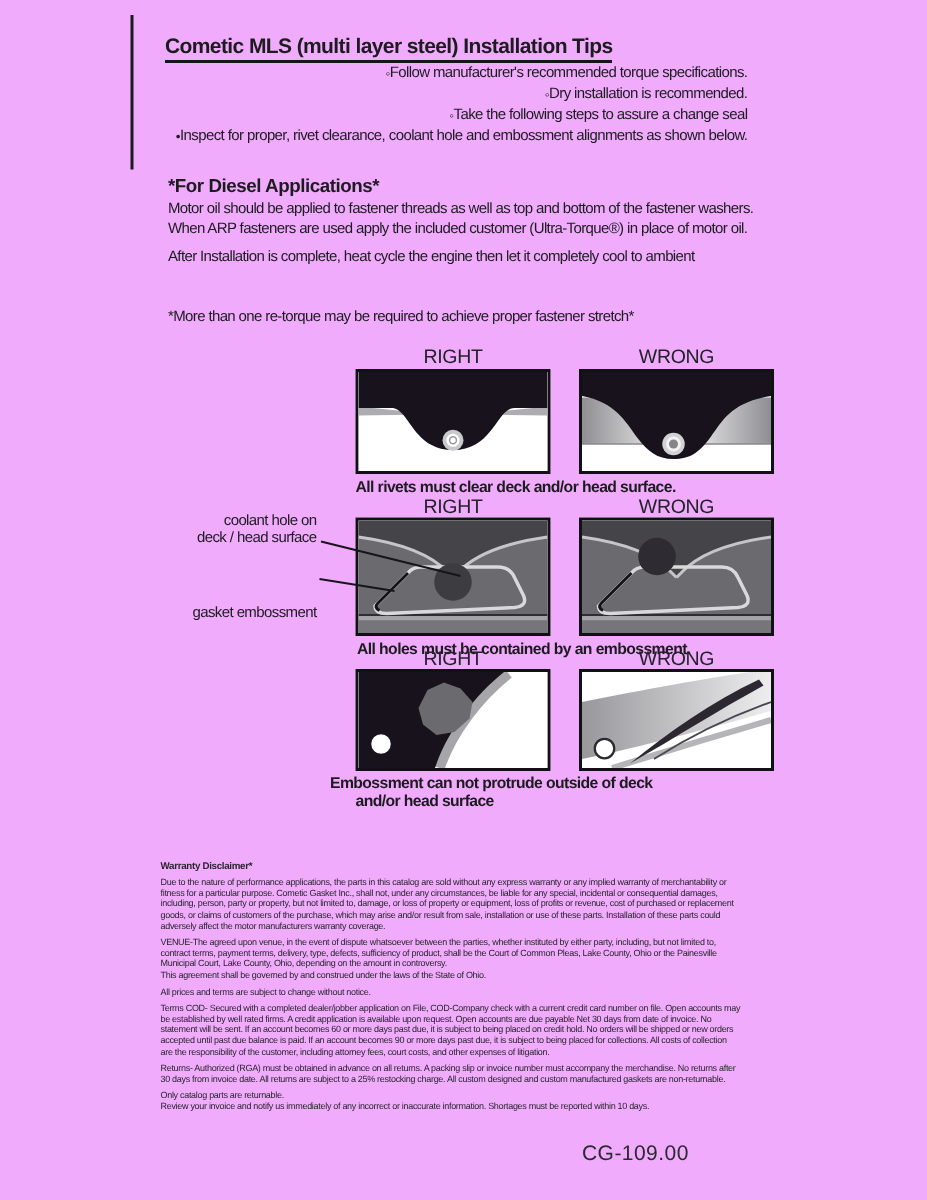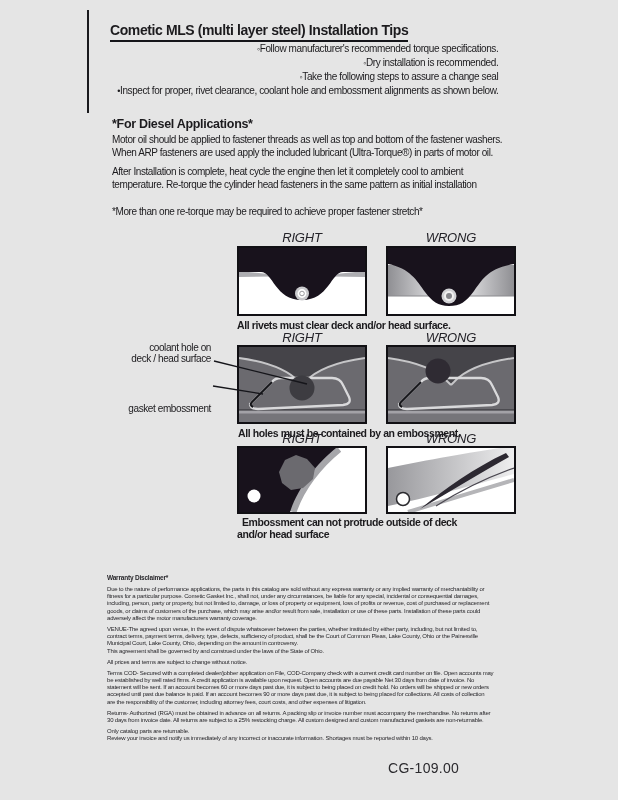--- a/index.html
+++ b/index.html
@@ -1,29 +1,29 @@
 <!DOCTYPE html>
 <html><head>
 <meta charset="utf-8">
 <style>
   html,body{margin:0;padding:0;}
-  .page{position:relative;width:618px;height:800px;background:#e5e5e5;overflow:hidden;
+  .page{position:relative;width:618px;height:800px;background:#f0abfc;overflow:hidden;
         font-family:"Liberation Sans", sans-serif;color:#1c1b1e;}
   .vrule{position:absolute;left:87px;top:10px;width:2px;height:103px;background:#1a1a1d;}
   .title{position:absolute;left:110px;top:22px;font-size:14px;font-weight:bold;letter-spacing:-0.4px;
          border-bottom:2px solid #15151a;padding-bottom:2px;white-space:nowrap;}
   .bullets{position:absolute;left:96px;top:42px;font-size:10px;letter-spacing:-0.4px;text-align:right;}
   .b-row{height:14px;line-height:14px;white-space:nowrap;}
   .b-row .mk{display:inline-block;width:10px;font-size:9px;vertical-align:top;}
   .b-sub{padding-left:14px;}
   .h2{position:absolute;left:112px;top:117px;font-size:12.5px;font-weight:bold;letter-spacing:-0.3px;}
   .para{position:absolute;left:112px;font-size:10px;letter-spacing:-0.42px;}
   .para .ln{height:13px;line-height:13px;white-space:nowrap;}
   .note{position:absolute;left:112px;top:206px;font-size:10px;letter-spacing:-0.42px;white-space:nowrap;}
-  .dg-h{position:absolute;width:130px;text-align:center;font-size:13px;letter-spacing:-0.2px;color:#232228;font-style:italic;}
+  .dg-h{position:absolute;width:130px;text-align:center;font-size:13px;letter-spacing:-0.2px;color:#232228;}
   .dbox{position:absolute;width:130px;border:2px solid #111014;box-sizing:border-box;background:#fff;}
   .dbox svg{display:block;}
   .cap{position:absolute;font-size:10.5px;font-weight:600;letter-spacing:-0.4px;white-space:nowrap;}
   .callout{position:absolute;text-align:right;font-size:10px;letter-spacing:-0.4px;line-height:11px;white-space:nowrap;}
   .ptr{position:absolute;left:118px;top:340px;pointer-events:none;}
   .fine{position:absolute;left:107px;top:574px;width:430px;font-size:6px;letter-spacing:-0.2px;color:#28272b;}
   .fine .fh{font-size:6.5px;font-weight:bold;margin-bottom:5px;}
   .fine .fp{margin-bottom:4px;}
   .fine .ln{height:7.2px;line-height:7.2px;white-space:nowrap;}
   .docnum{position:absolute;left:388px;top:760px;font-size:14px;letter-spacing:0.3px;color:#2b2a2e;}
@@ -41,25 +41,24 @@
     <div class="b-row"><span class="mk">◦</span><span>Follow manufacturer's recommended torque specifications.</span></div>
     <div class="b-row"><span class="mk">◦</span><span>Dry installation is recommended.</span></div>
     <div class="b-row"><span class="mk">◦</span><span>Take the following steps to assure a change seal</span></div>
     <div class="b-row b-sub"><span class="mk">•</span><span>Inspect for proper, rivet clearance, coolant hole and embossment alignments as shown below.</span></div>
   </div>
 
   <div class="h2">*For Diesel Applications*</div>
 
   <div class="para" style="top:133px;">
       <div class="ln">Motor oil should be applied to fastener threads as well as top and bottom of the fastener washers.</div>
-      <div class="ln">When ARP fasteners are used apply the included lubricant (Ultra-Torque®) in parts of motor oil.</div>
+      <div class="ln">When ARP fasteners are used apply the included customer (Ultra-Torque®) in place of motor oil.</div>
     </div>
   <div class="para" style="top:165px;">
       <div class="ln">After Installation is complete, heat cycle the engine then let it completely cool to ambient</div>
-      <div class="ln">temperature. Re-torque the cylinder head fasteners in the same pattern as initial installation</div>
     </div>
   <div class="note">*More than one re-torque may be required to achieve proper fastener stretch*</div>
 
   <div class="dg-h" style="left:237px;top:230px;">RIGHT</div>
   <div class="dg-h" style="left:386px;top:230px;">WRONG</div>
 
   <div class="dbox" style="left:237px;top:246px;height:70px;">
     <svg viewBox="0 0 126 66" width="126" height="66">
       <rect width="126" height="66" fill="#ffffff"></rect>
       <polygon points="0,23 34,26.5 34,28.5 0,29" fill="#adadb1"></polygon>
@@ -163,21 +162,21 @@
       </defs>
       <rect width="126" height="64" fill="#ffffff"></rect>
       <path d="M0 20 C40 12 84 4 112 0 H126 V26 C90 36 40 50 0 58 Z" fill="url(#g3w)"></path>
       <path d="M126 32 C92 42 52 54 20 64" stroke="#b5b5b8" stroke-width="4" fill="none"></path>
       <path d="M118 5 C86 20 58 40 32 61 C62 44 90 26 121 9 Z" fill="#2c2831"></path>
       <path d="M126 20 C98 30 70 44 48 58" stroke="#4a4750" stroke-width="1.2" fill="none"></path>
       <circle cx="15" cy="51" r="6.5" fill="#ffffff" stroke="#2b2b2f" stroke-width="1.5"></circle>
     </svg>
   </div>
 
-  <div class="cap" style="left:242px;top:516px;">Embossment can not protrude outside of deck</div>
+  <div class="cap" style="left:220px;top:516px;">Embossment can not protrude outside of deck</div>
   <div class="cap" style="left:237px;top:528px;">and/or head surface</div>
 
   <div class="fine">
     <div class="fh">Warranty Disclaimer*</div>
     <div class="fp">
         <div class="ln">Due to the nature of performance applications, the parts in this catalog are sold without any express warranty or any implied warranty of merchantability or</div>
         <div class="ln">fitness for a particular purpose.  Cometic Gasket Inc., shall not, under any circumstances, be liable for any special, incidental or consequential damages,</div>
         <div class="ln">including, person, party or property, but not limited to, damage, or loss of property or equipment, loss of profits or revenue, cost of purchased or replacement</div>
         <div class="ln">goods, or claims of customers of the purchase, which may arise and/or result from sale, installation or use of these parts.  Installation of these parts could</div>
         <div class="ln">adversely affect the motor manufacturers warranty coverage.</div>

